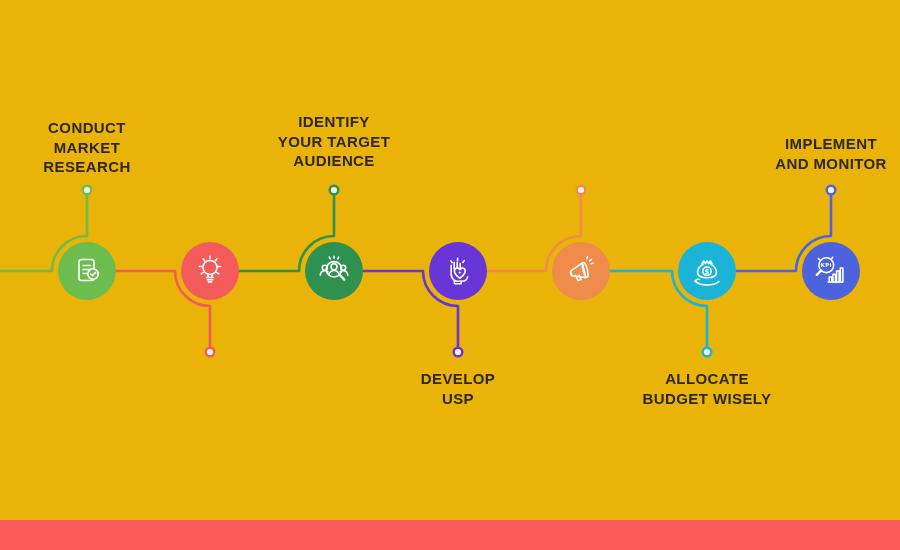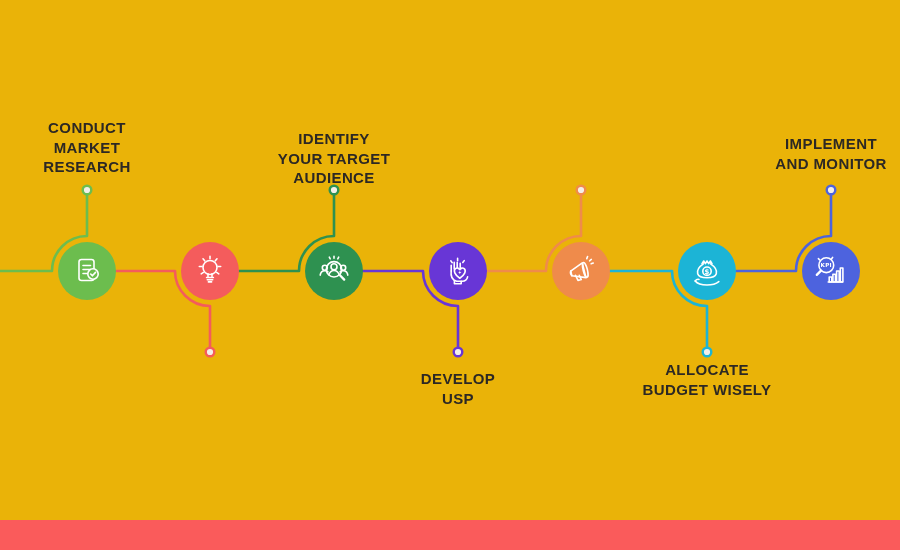--- a/index.html
+++ b/index.html
@@ -16,22 +16,22 @@
   .step-label{
     position:absolute;width:240px;margin-left:-120px;text-align:center;
     white-space:pre-line;font-weight:bold;font-size:15px;line-height:1.3;
     letter-spacing:0.4px;
   }
   .footer-bar{position:absolute;left:0;bottom:0;width:900px;height:30px;}
   
   .x0{left:87px}.x1{left:210px}.x2{left:334px}.x3{left:458px}
   .x4{left:581px}.x5{left:707px}.x6{left:831px}
   
-  .ly0{top:118px}.ly1{top:369px}.ly2{top:129px}.ly3{top:369px}
-  .ly4{top:124px}.ly5{top:360px}.ly6{top:134px}
+  .ly0{top:118px}.ly1{top:369px}.ly2{top:112px}.ly3{top:369px}
+  .ly4{top:124px}.ly5{top:369px}.ly6{top:134px}
 </style>
 </head>
 <body>
 
 <div class="canvas" style="background-color: #eab308; color: rgb(44, 40, 36);">
 
   <svg id="connector-svg" class="connector-layer">
       <path d="M 0 271 H 52 A 35 35 0 0 1 87 236 V 194.3" stroke="#6cbd4e" fill="none" stroke-width="2.6" stroke-linecap="round" stroke-linejoin="round"></path>
       <circle cx="87" cy="190" r="4.3" fill="#f3efe9" stroke="#6cbd4e" stroke-width="2.4"></circle>
       <path d="M 116 271 H 175 A 35 35 0 0 0 210 306 V 347.7" stroke="#f45c5c" fill="none" stroke-width="2.6" stroke-linecap="round" stroke-linejoin="round"></path>

